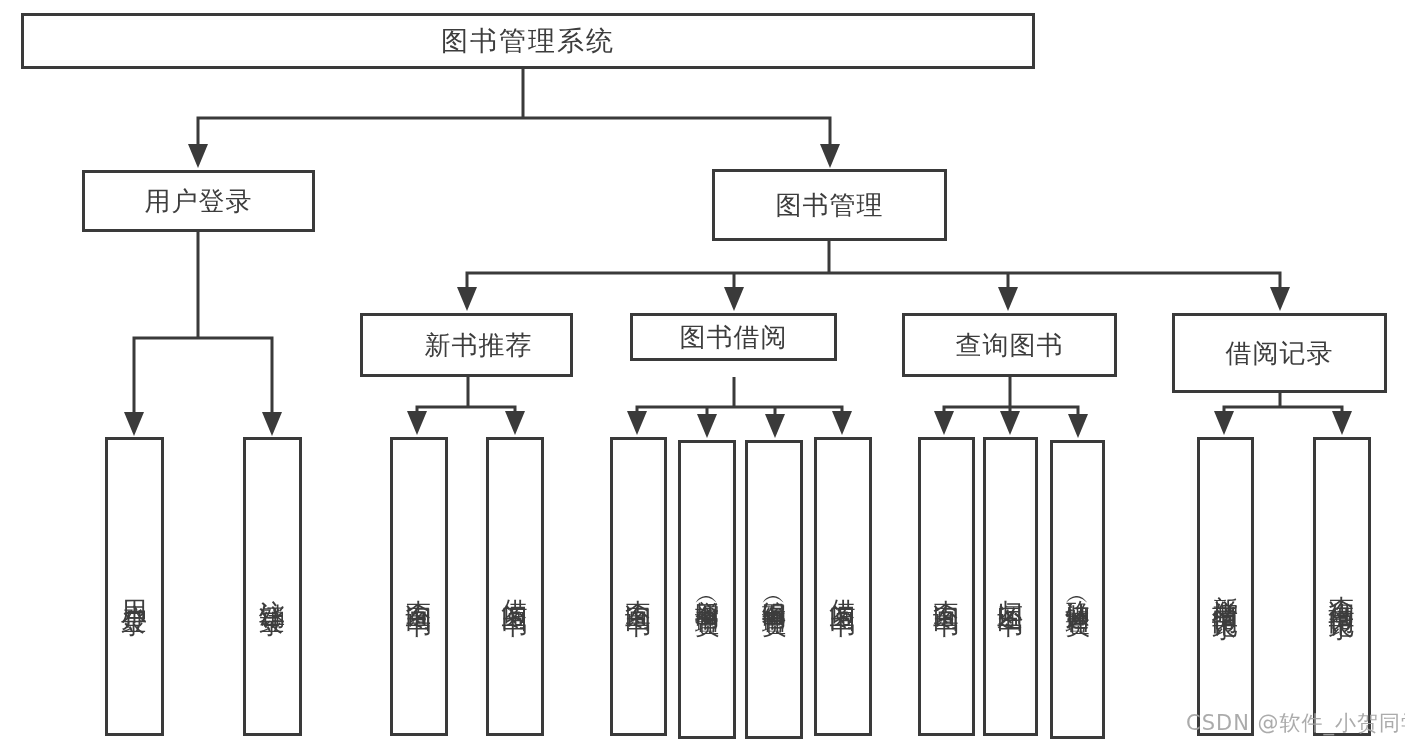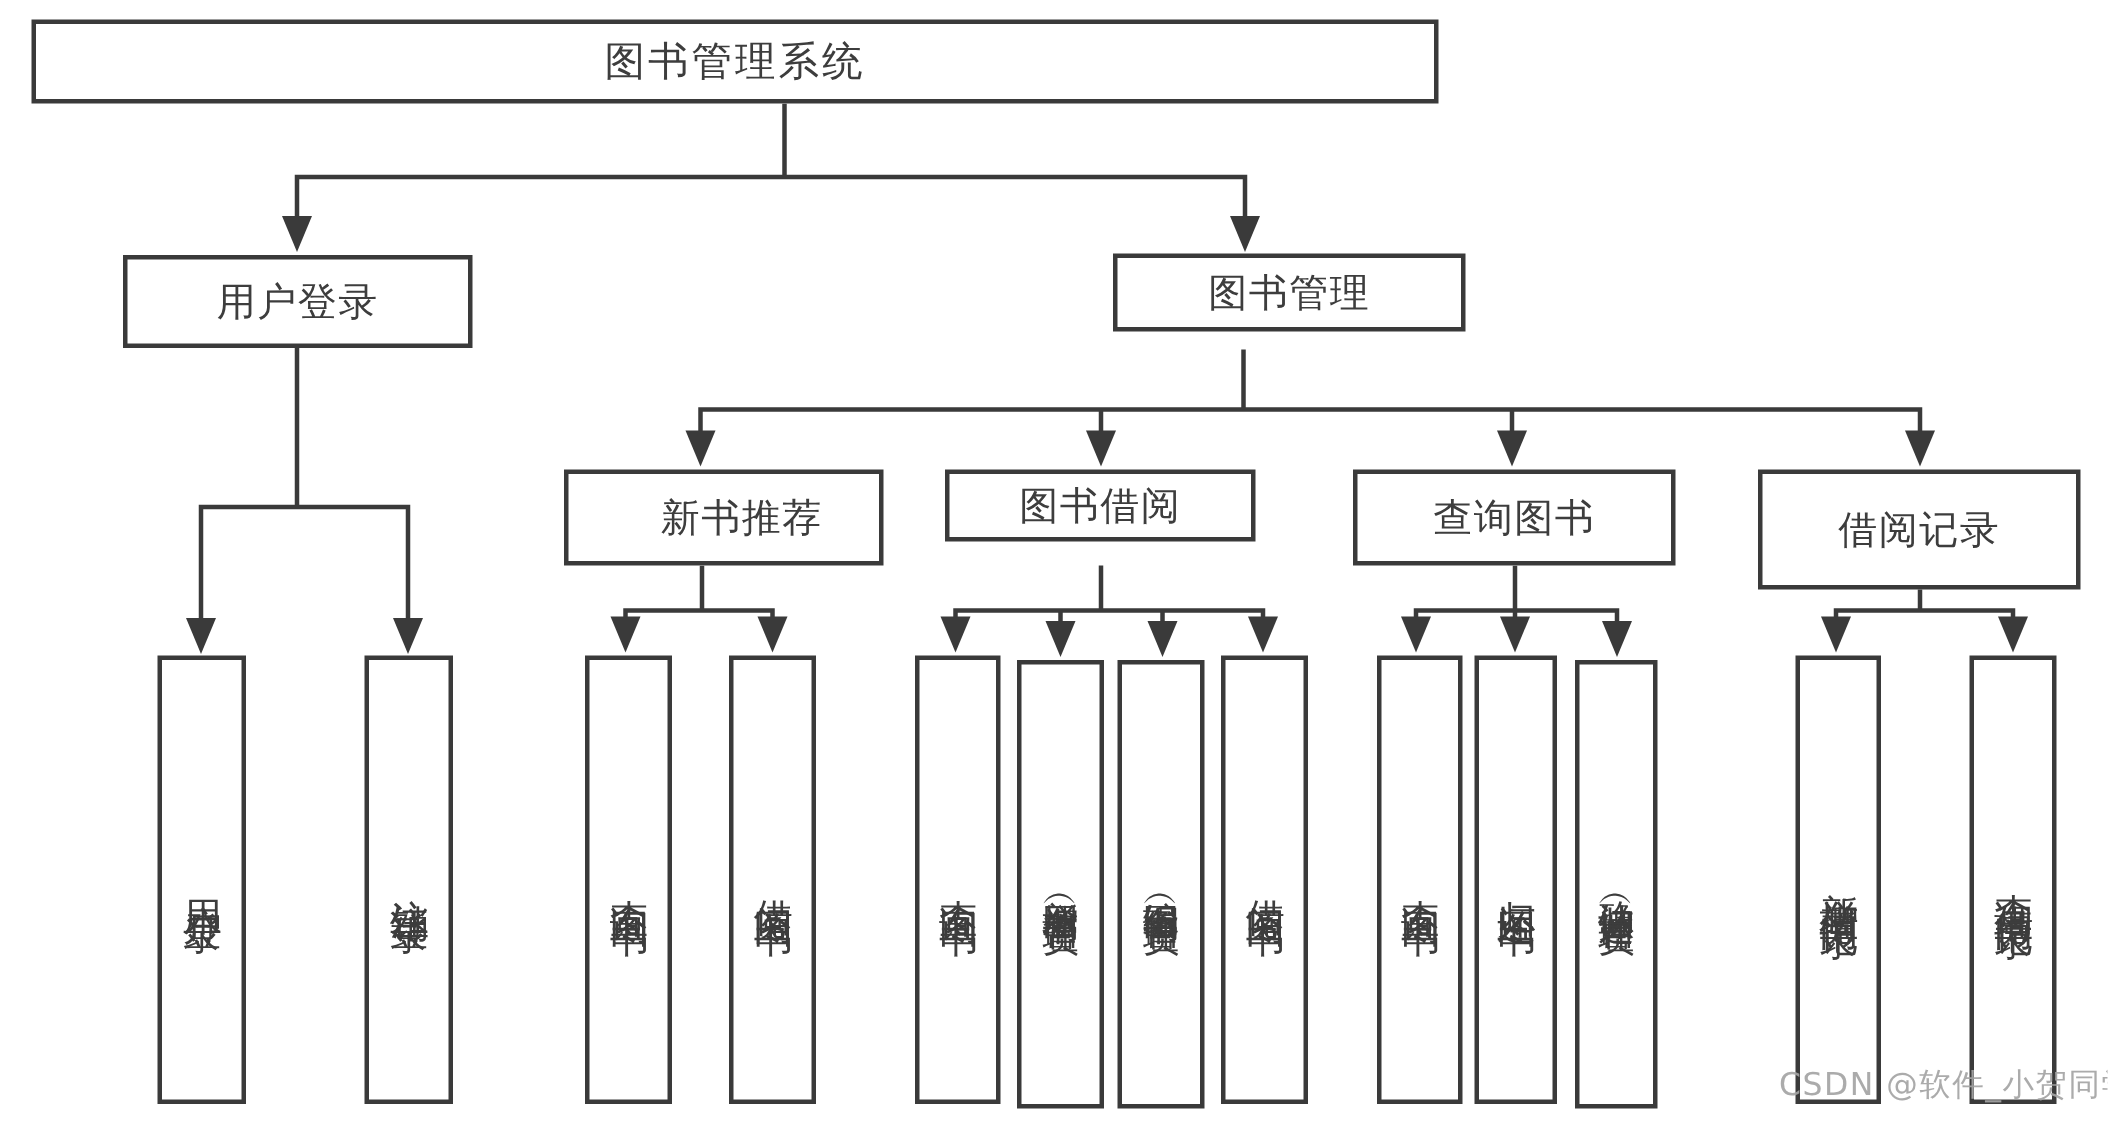--- a/index.html
+++ b/index.html
@@ -89,32 +89,32 @@
     <polygon points="765,414 785,414 775,438"></polygon>
     <polygon points="832,411 852,411 842,435"></polygon>
     <polygon points="934,411 954,411 944,435"></polygon>
     <polygon points="1000,411 1020,411 1010,435"></polygon>
     <polygon points="1068,414 1088,414 1078,438"></polygon>
     <polygon points="1214,411 1234,411 1224,435"></polygon>
     <polygon points="1332,411 1352,411 1342,435"></polygon>
   </g>
 </svg>
 
-<div class="node hnode rootnode" style="left:21px; top:13px; width:938px; height:56px;">
+<div class="node hnode rootnode" style="left:21px; top:13px; width:1014px; height:56px;">
   <span>图书管理系统</span>
 </div>
 
 <div class="node hnode" style="left:82px; top:170px; width:233px; height:62px;">
   <span>用户登录</span>
 </div>
-<div class="node hnode" style="left:712px; top:169px; width:235px; height:52px;margin-left:30px;">
+<div class="node hnode" style="left:712px; top:169px; width:235px; height:72px;">
   <span>图书管理</span>
 </div>
 
-<div class="node hnode" style="left:376px; top:313px; width:213px; height:64px;padding-left:24px;">
+<div class="node hnode" style="left:360px; top:313px; width:213px; height:64px;padding-left:24px;">
   <span>新书推荐</span>
 </div>
 <div class="node hnode" style="left:630px; top:313px; width:207px; height:48px;">
   <span>图书借阅</span>
 </div>
 <div class="node hnode" style="left:902px; top:313px; width:215px; height:64px;">
   <span>查询图书</span>
 </div>
 <div class="node hnode" style="left:1172px; top:313px; width:215px; height:80px;">
   <span>借阅记录</span>

